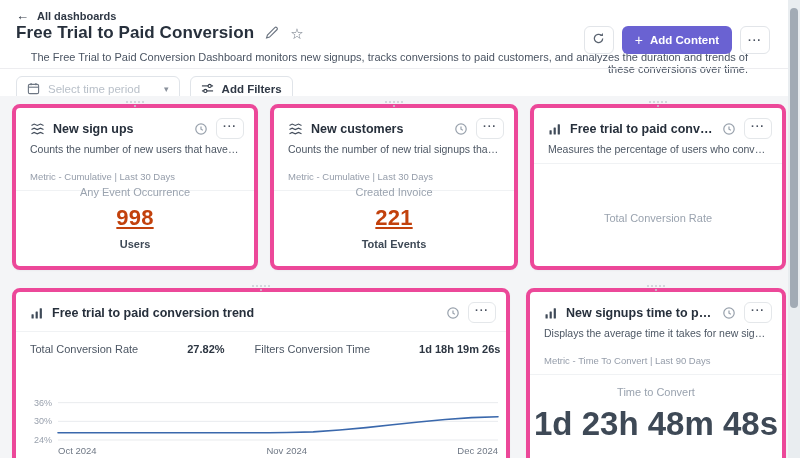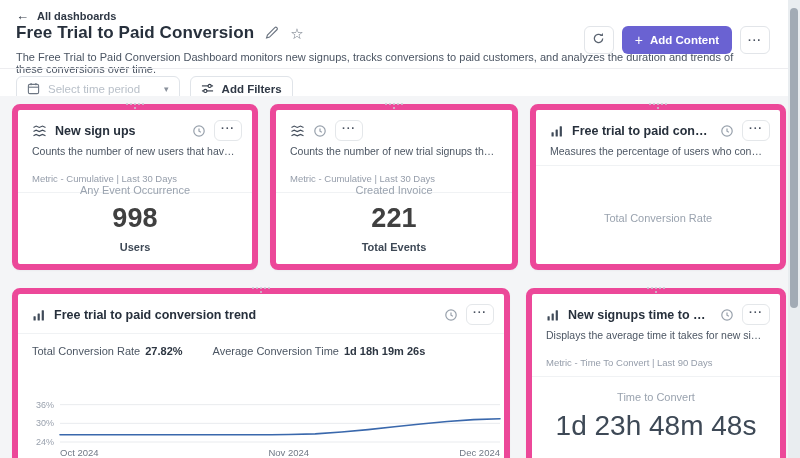--- a/index.html
+++ b/index.html
@@ -10,69 +10,69 @@
   }
   
   .header{position:absolute;top:0;left:0;right:12px;height:96px;background:#fff;}
   .back-row{position:absolute;top:9px;left:16px;display:flex;align-items:center;gap:8px;
     font-size:11px;font-weight:700;color:#2e3744;cursor:pointer;}
   .back-arrow{font-size:13px;line-height:1;color:#2e3744;}
   .title-row{position:absolute;top:23px;left:16px;display:flex;align-items:center;gap:11px;}
   .page-title{font-size:17px;font-weight:700;color:#27303c;letter-spacing:.1px;}
   .title-icon{color:#6b7480;display:flex;align-items:center;}
   .star-glyph{font-size:15px;color:#6b7480;line-height:1;}
-  .header-desc{position:absolute;top:51px;left:16px;right:40px;font-size:11px;color:#4a5462;}
+  .header-desc{position:absolute;top:51px;left:16px;right:40px;font-size:11px;color:#4a5462;text-align:right;}
   .header-actions{position:absolute;top:26px;right:18px;display:flex;align-items:center;gap:8px;}
   .icon-btn{width:30px;height:28px;border:1px solid #e2e5e9;border-radius:6px;background:#fff;
     display:flex;align-items:center;justify-content:center;cursor:pointer;}
   .add-content-btn{height:28px;padding:0 13px;border-radius:6px;border:none;color:#fff;
     font-size:11.5px;font-weight:700;display:flex;gap:7px;align-items:center;cursor:pointer;
     font-family:"Liberation Sans",sans-serif;background:#6a62d2;}
   .plus-glyph{font-size:14px;font-weight:400;line-height:1;}
   .more-glyph{letter-spacing:1px;font-weight:700;color:#4a5260;font-size:11px;line-height:1;}
   .header-divider{position:absolute;top:68px;left:0;right:0;height:1px;background:#ededf0;}
   .filter-row{position:absolute;top:76px;left:16px;display:flex;gap:10px;}
   .pill{height:26px;border:1px solid #e0e4e9;border-radius:6px;background:#fff;
     display:flex;align-items:center;gap:8px;padding:0 10px;font-size:11.5px;cursor:pointer;box-sizing:border-box;}
   .pill-placeholder{color:#b9c0c9;}
   .caret{color:#8a919c;font-size:9px;margin-left:16px;}
   .pill-strong{font-weight:700;color:#2f3845;}
   
   .content{position:absolute;top:96px;left:0;right:12px;bottom:0;background:#f4f5f7;overflow:hidden;}
-  .card{position:absolute;background:#fff;border:6px solid #ec4899;border-radius:8px;
+  .card{position:absolute;background:#fff;border:4px solid #ec4899;border-radius:8px;
     box-shadow:0 1px 2px rgba(20,30,40,.04);box-sizing:border-box;}
   .drag-handle{position:absolute;top:-7px;left:50%;transform:translateX(-50%);width:18px;height:6px;
     display:flex;flex-wrap:wrap;gap:2px;justify-content:center;align-content:center;cursor:grab;}
   .drag-handle i{width:2px;height:2px;border-radius:50%;background:#c7ccd3;}
   .card-head{display:flex;align-items:center;gap:8px;padding:10px 10px 0 14px;}
   .card-title-icon{flex:0 0 auto;display:flex;align-items:center;color:#434d5b;}
   .card-title{flex:1 1 auto;font-size:12.5px;font-weight:700;color:#27303c;
     white-space:nowrap;overflow:hidden;text-overflow:ellipsis;}
   .clock-icon{flex:0 0 auto;display:flex;align-items:center;cursor:pointer;}
   .more-btn{flex:0 0 auto;width:28px;height:21px;border:1px solid #e4e7ea;border-radius:6px;background:#fff;
     display:flex;align-items:center;justify-content:center;cursor:pointer;padding:0 0 4px 0;}
   .card-desc{margin:4px 14px 0;font-size:10.5px;color:#4c5663;
     white-space:nowrap;overflow:hidden;text-overflow:ellipsis;}
   .card-meta{margin:16px 14px 0;font-size:9.5px;color:#959daa;}
   .card-div{margin-top:8px;height:1px;background:#f0f2f4;}
   .metric-body{position:absolute;left:0;right:0;top:62px;bottom:0;display:flex;flex-direction:column;
     align-items:center;justify-content:center;gap:7px;}
   .metric-label{font-size:11px;color:#9aa3af;}
-  .metric-value{font-size:27px;font-weight:700;color:#404040;letter-spacing:.2px;}
+  .metric-value{font-size:22px;font-weight:700;color:#c2410c;letter-spacing:.2px;text-decoration:underline;}
   .metric-sub{font-size:11px;font-weight:700;color:#3e4956;}
   
   .stats-row{display:flex;gap:30px;margin:11px 14px 0;font-size:11px;color:#4c5663;}
   .stat{display:flex;gap:5px;align-items:baseline;white-space:nowrap;}
-  .stat b{color:#2d3642;}
+  .stat b{color:#2d3642;margin-left:44px;}
   .chart-wrap{position:absolute;left:8px;top:100px;}
   svg text{font-family:"Liberation Sans",sans-serif;}
   
   .metric-body-short{position:absolute;left:0;right:0;top:64px;height:116px;display:flex;
     flex-direction:column;align-items:center;justify-content:center;gap:7px;}
-  .metric-value-md{font-size:28px;font-weight:400;color:#3e4956;}
+  .metric-value-md{font-size:33px;font-weight:700;color:#3e4956;}
   
   .scrollbar-track{position:absolute;top:0;right:0;width:12px;height:458px;background:#e9edf0;cursor:pointer;}
   .scrollbar-thumb{position:absolute;top:8px;left:2px;width:8px;height:300px;border-radius:4px;background:#a2abb5;cursor:grab;}
 </style>
 </head>
 <body>
 
 <div class="header">
   <div class="back-row">
     <span class="back-arrow">←</span>
@@ -192,20 +192,21 @@
     <div class="card-head">
       <span class="card-title-icon">
         <svg width="15" height="14" viewBox="0 0 14 14">
             <g fill="none" stroke="#434d5b" stroke-width="1.1">
               <path d="M1 3.4l2.6-1.4 3.2 1.4 3.2-1.4 3 1.4"></path>
               <path d="M1 7.6l2.6-1.4 3.2 1.4 3.2-1.4 3 1.4"></path>
               <path d="M1 11.8l2.6-1.4 3.2 1.4 3.2-1.4 3 1.4"></path>
             </g>
           </svg>
       </span>
+      <span class="card-title">New customers</span>
       <span class="clock-icon">
         <svg width="14" height="14" viewBox="0 0 14 14">
             <circle cx="7" cy="7" r="5.2" fill="none" stroke="#97a0ab" stroke-width="1.2"></circle>
             <path d="M7 4.4V7.2l1.9 1" fill="none" stroke="#97a0ab" stroke-width="1.2"></path>
           </svg>
       </span>
       <button class="more-btn">
           <span class="more-glyph">···</span>
         </button>
     </div>
@@ -286,21 +287,21 @@
           <span class="more-glyph">···</span>
         </button>
     </div>
     <div class="card-div"></div>
     <div class="stats-row">
       <div class="stat">
         <span>Total Conversion Rate</span>
         <b>27.82%</b>
       </div>
       <div class="stat">
-        <span>Average Conversion Time</span>
+        <span>Filters Conversion Time</span>
         <b>1d 18h 19m 26s</b>
       </div>
     </div>
     <div class="chart-wrap">
       <svg id="trend-svg" width="480" height="64">
           <line x1="34" x2="474" y1="48" y2="48" stroke="#e9ebee" stroke-width="1"></line>
           <text x="28" y="51" text-anchor="end" fill="#99a1ad" font-size="9">24%</text>
           <line x1="34" x2="474" y1="29.333333333333336" y2="29.333333333333336" stroke="#e9ebee" stroke-width="1"></line>
           <text x="28" y="32.333333333333336" text-anchor="end" fill="#99a1ad" font-size="9">30%</text>
           <line x1="34" x2="474" y1="10.666666666666666" y2="10.666666666666666" stroke="#e9ebee" stroke-width="1"></line>

